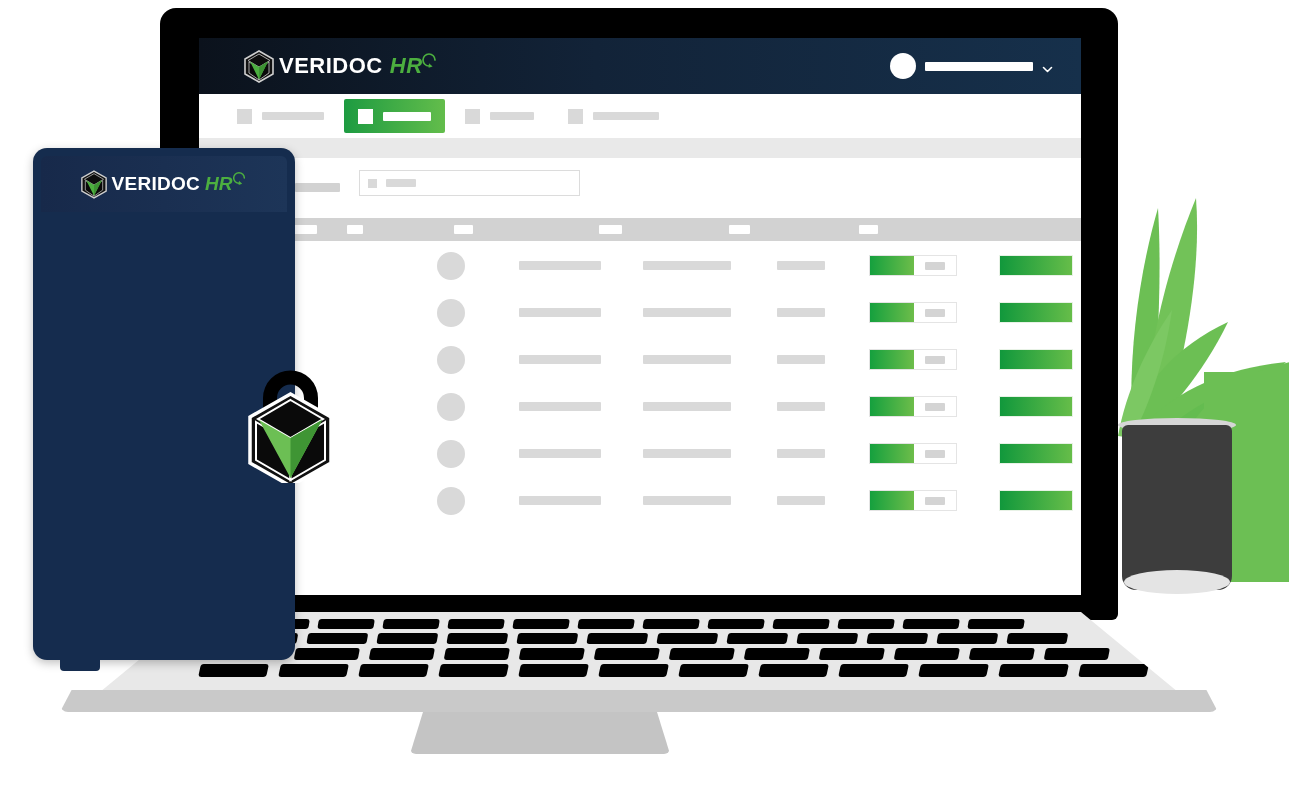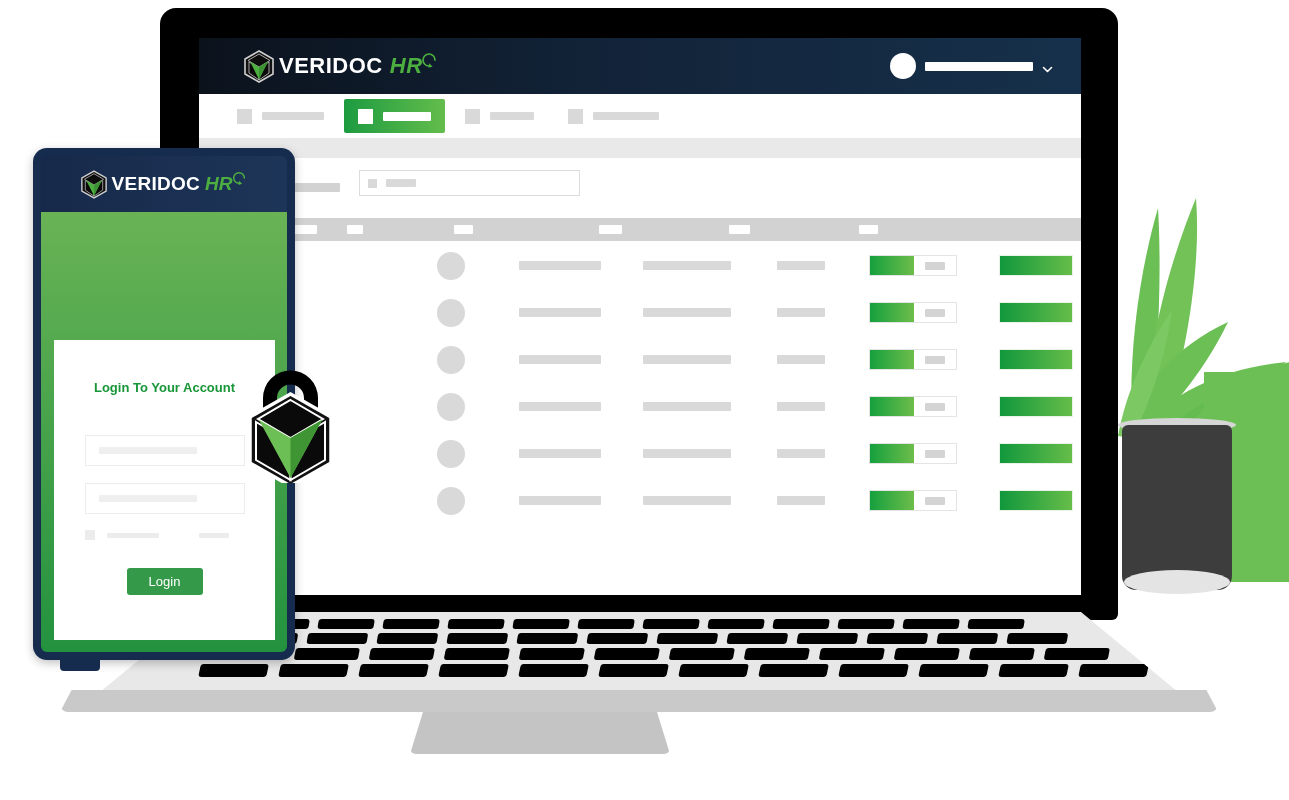--- a/index.html
+++ b/index.html
@@ -467,40 +467,20 @@
       <span class="phone-logo-text">VERIDOC</span>
       <span class="phone-logo-hr">HR</span>
       <span style="margin-left:-2px;margin-top:-8px;">
         <svg width="16" height="16" viewBox="0 0 18 18">
           <path d="M15 9 A6 6 0 1 0 9 15" fill="none" stroke="#4caf3f" stroke-width="1.7" stroke-linecap="round"></path>
           <polygon points="9,12.2 12.6,15.4 8.6,16.8" fill="#4caf3f"></polygon>
         </svg>
       </span>
     </div>
 
-    <div class="phone-body">
-      <div class="login-card">
-        <div class="login-title">Login To Your Account</div>
-
-        <div class="login-input" style="top:95px;">
-          <span class="login-input-ph"></span>
-        </div>
-        <div class="login-input" style="top:143px;">
-          <span class="login-input-ph"></span>
-        </div>
-
-        <div class="login-row">
-          <span class="login-check"></span>
-          <span class="login-remember"></span>
-          <span class="login-forgot"></span>
-        </div>
-
-        <button class="login-btn">Login</button>
-      </div>
-    </div>
   </div>
 
   <div class="padlock">
     <svg width="95" height="125" viewBox="0 0 95 125">
       <path d="M20 62 L20 40 A27.5 27.5 0 0 1 75 40 L75 62 L61 62 L61 40 A13.5 13.5 0 0 0 34 40 L34 62 Z" fill="#000000"></path>
       <polygon points="47.5,36 88,59 88,105 47.5,128 7,105 7,59" fill="#111111" stroke="#ffffff" stroke-width="3.5"></polygon>
       <polygon points="47.5,42 80,61 47.5,80 15,61" fill="#0a0a0a" stroke="#ffffff" stroke-width="2"></polygon>
       <polygon points="13,64 47.5,84 47.5,122 13,102" fill="#0a0a0a" stroke="#ffffff" stroke-width="2"></polygon>
       <polygon points="82,64 47.5,84 47.5,122 82,102" fill="#0a0a0a" stroke="#ffffff" stroke-width="2"></polygon>
       <polygon points="16,62 47.5,80 79,62 47.5,120" fill="#6cbf54"></polygon>

